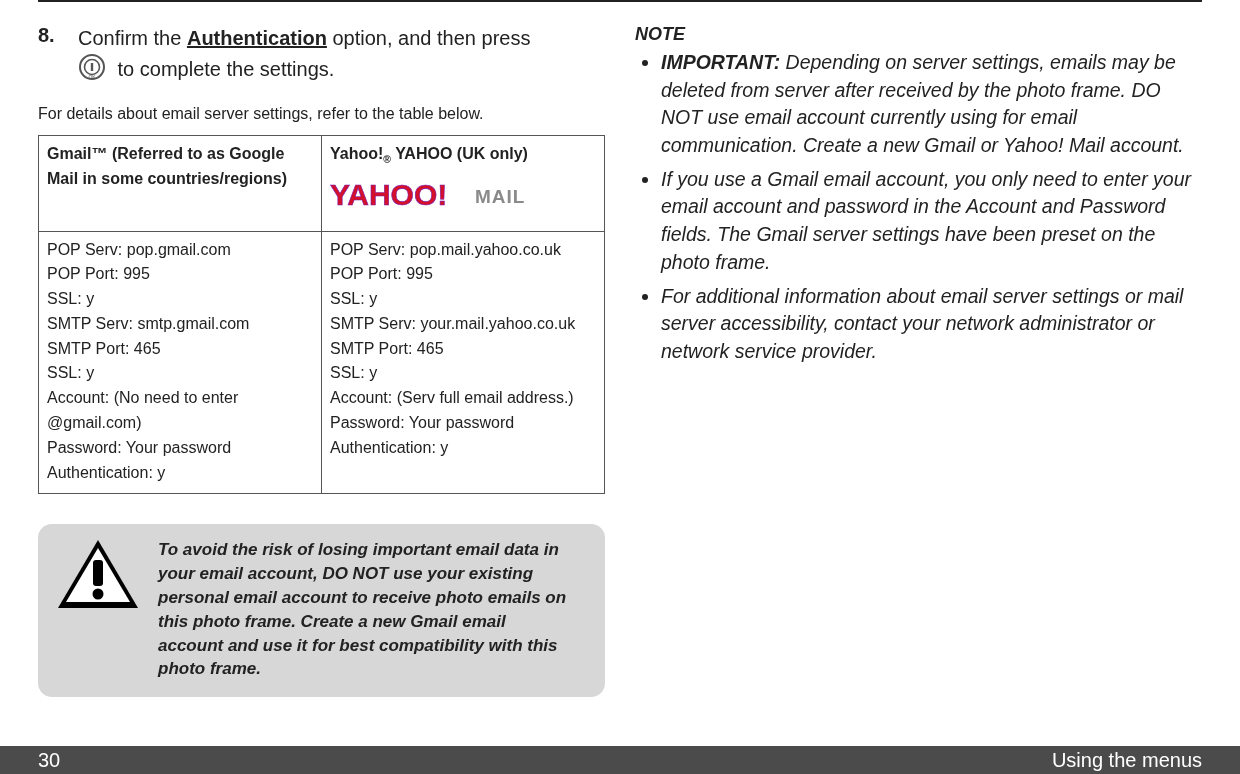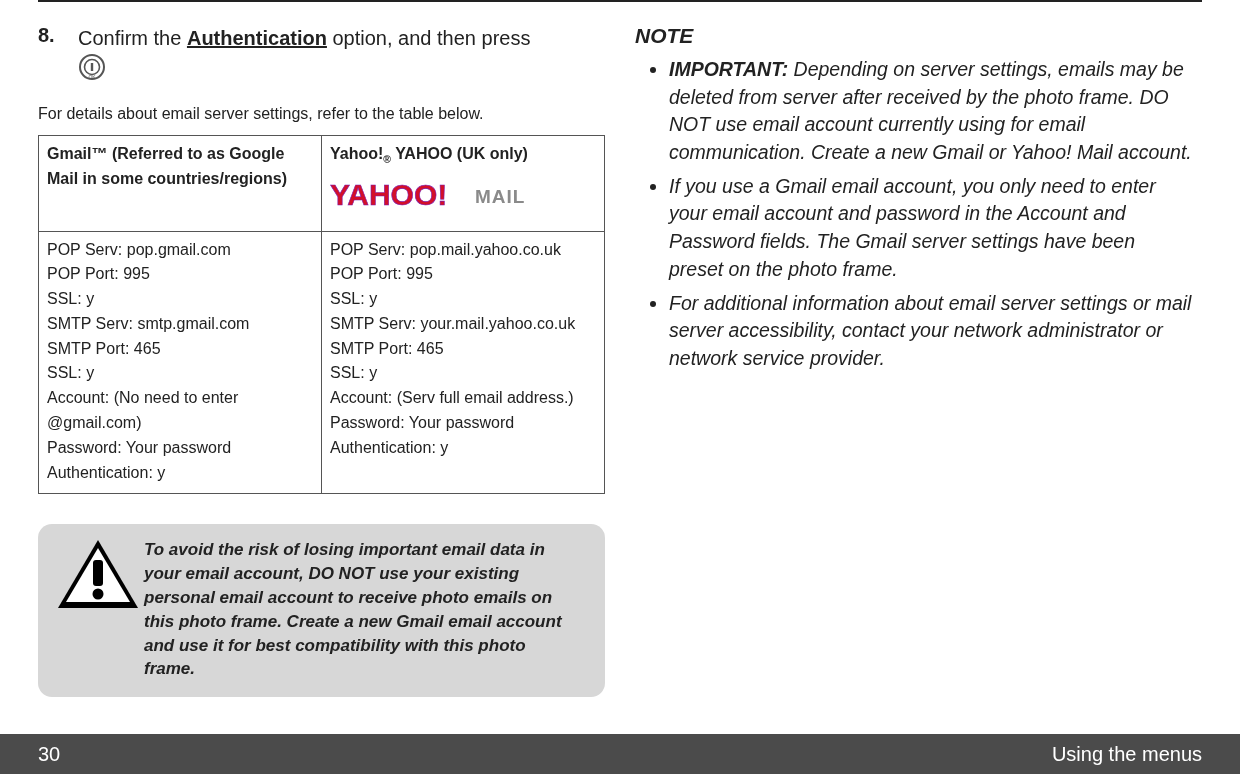--- a/index.html
+++ b/index.html
@@ -69,52 +69,52 @@
   .yahoo-logo {
     display: block;
     margin-top: 6px;
   }
   .kv b { font-weight: normal; }
   .warning-box {
     background: #d7d7d7;
     border-radius: 14px;
     display: flex;
     align-items: flex-start;
-    gap: 4px;
+    gap: 18px;
     padding: 14px 36px 16px 18px;
     margin-top: 30px;
   }
   .warning-text {
     font-style: italic;
     font-weight: bold;
     font-size: 17px;
     line-height: 1.4;
   }
   .note-title {
     font-style: italic;
     font-weight: bold;
-    font-size: 21px;
+    font-size: 18px;
     margin: 0 0 4px 0;
   }
   ul.notes {
-    margin: 8px;
+    margin: 0;
     padding-left: 26px;
     font-size: 19.5px;
     line-height: 1.42;
     font-style: italic;
   }
   ul.notes li { margin-bottom: 6px; }
   ul.notes li::marker { font-style: normal; }
   .imp { font-weight: bold; }
   .footer {
     position: absolute;
     left: 0;
     right: 0;
     bottom: 0;
-    height: 40px;
+    height: 28px;
     background: #4b4b4b;
     color: #fff;
     display: flex;
     align-items: center;
     justify-content: space-between;
     padding: 0 38px;
     font-size: 20px;
   }
   .reg { font-size: 0.65em; vertical-align: sub; }
 </style>
@@ -134,21 +134,21 @@
         <br>
         <span class="ok-icon">
           <svg width="28" height="28" viewBox="0 0 28 28">
             <circle cx="14" cy="14" r="12" fill="none" stroke="#555" stroke-width="2"></circle>
             <circle cx="14" cy="14" r="7.5" fill="none" stroke="#555" stroke-width="1.6"></circle>
             <rect x="12.8" y="10" width="2.4" height="8" fill="#555"></rect>
             <rect x="10" y="12.8" width="8" height="2.4" fill="#555" opacity="0"></rect>
             <polygon points="14,9 11.8,11.5 16.2,11.5" fill="#555" opacity="0"></polygon>
             <text x="14" y="26" text-anchor="middle" font-size="5" fill="#555">OK</text>
           </svg>
-        </span>
+        </span><span> to complete the settings.</span>
       </div>
     </div>
 
     <p class="para">For details about email server settings, refer to the table below.</p>
 
     <table class="server">
       <tbody>
           <tr>
         <td class="hdr">
           <span>Gmail™ (Referred to as Google</span><br>

